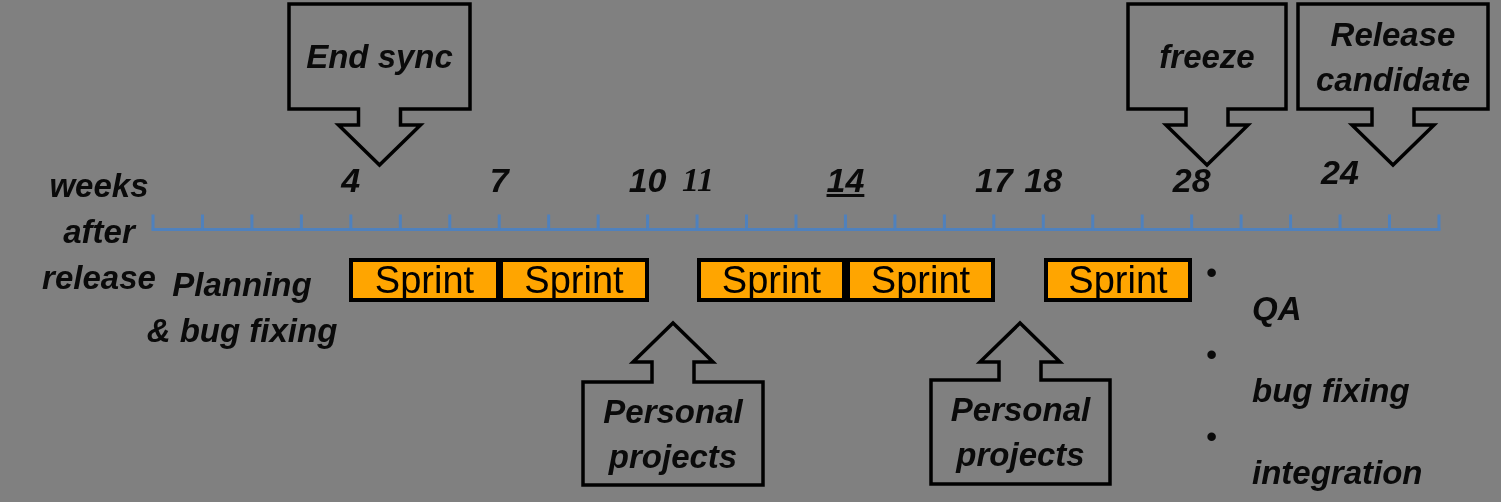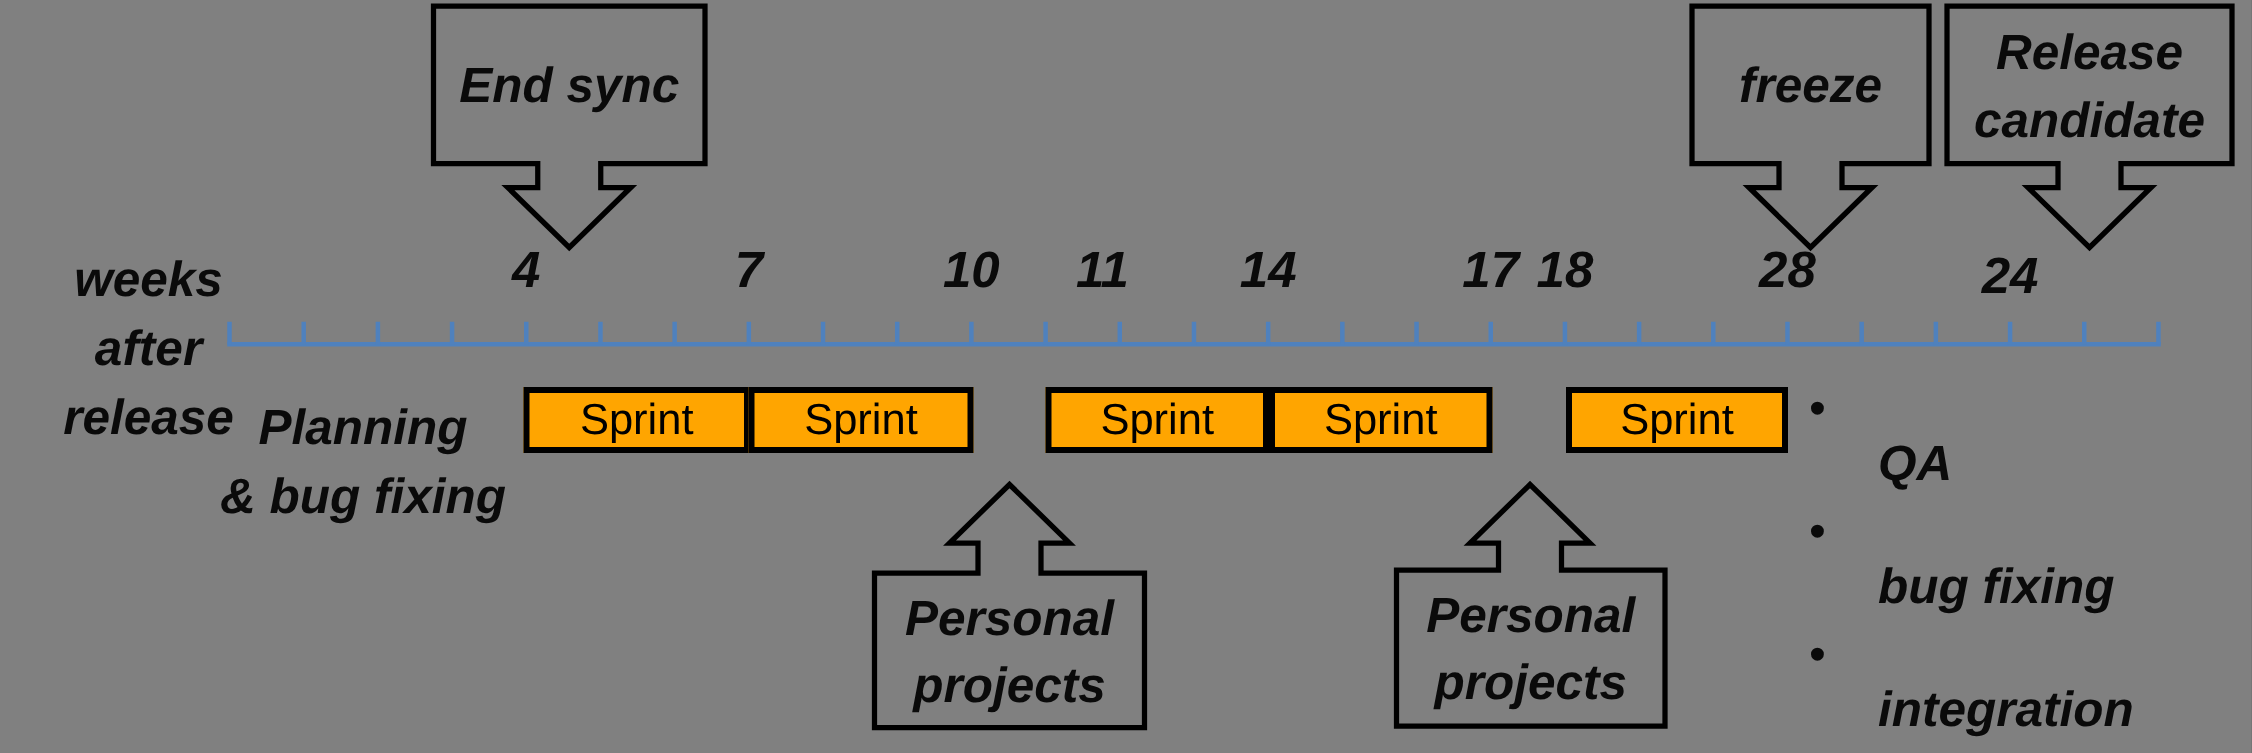--- a/index.html
+++ b/index.html
@@ -26,21 +26,21 @@
     display:flex;flex-direction:column;align-items:center;justify-content:center;
   }
   .week-label{
     position:absolute;width:80px;text-align:center;color:var(--ink);
     font-weight:bold;font-style:italic;font-size:34px;line-height:40px;
   }
   .sprint{
     position:absolute;top:258px;height:44px;box-sizing:border-box;
     background:var(--sprint_fill);border:4px solid var(--outline);
     display:flex;align-items:center;justify-content:center;
-    font-size:29px;font-weight:400;font-style:normal;color:#000;
+    font-size:38px;font-weight:400;font-style:normal;color:#000;
   }
   #bullet-list{
     position:absolute;left:1206px;top:250px;width:264px;
     margin:0;padding:0;list-style:none;
   }
   #bullet-list li{
     display:flex;color:var(--ink);
     font-weight:bold;font-style:italic;font-size:33px;line-height:46px;
   }
   #bullet-list .marker{width:46px;flex:0 0 46px;font-size:30px;}
@@ -95,26 +95,26 @@
   <div class="txt" style="left:24px;top:163px;width:150px;line-height:46px;">
     <span>weeks</span><br>
     <span>after</span><br>
     <span>release</span>
   </div>
 
   <div id="week-labels">
       <div class="week-label" style="left: 310.84px; top: 160px;">4</div>
       <div class="week-label" style="left: 459.22px; top: 160px;">7</div>
       <div class="week-label" style="left: 607.6px; top: 160px;">10</div>
-      <div class="week-label" style="left: 695px; top: 160px;">11</div>
-      <div class="week-label" style="left: 805.44px; top: 160px;">14</div>
+      <div class="week-label" style="left: 658px; top: 160px; font-family: Liberation Serif, serif;">11</div>
+      <div class="week-label" style="left: 805.44px; top: 160px; text-decoration: underline;">14</div>
       <div class="week-label" style="left: 953.82px; top: 160px;">17</div>
       <div class="week-label" style="left: 1003.28px; top: 160px;">18</div>
       <div class="week-label" style="left: 1151.66px; top: 160px;">28</div>
-      <div class="week-label" style="left: 1300.04px; top: 164px;">24</div>
+      <div class="week-label" style="left: 1300.04px; top: 152px;">24</div>
     </div>
 
   <div class="txt callout-text" style="left:289px;top:4px;width:181px;height:105px;">
     <span>End sync</span>
   </div>
   <div class="txt callout-text" style="left:1128px;top:4px;width:158px;height:105px;">
     <span>freeze</span>
   </div>
   <div class="txt callout-text" style="left:1298px;top:4px;width:190px;height:105px;">
     <span>Release</span>

